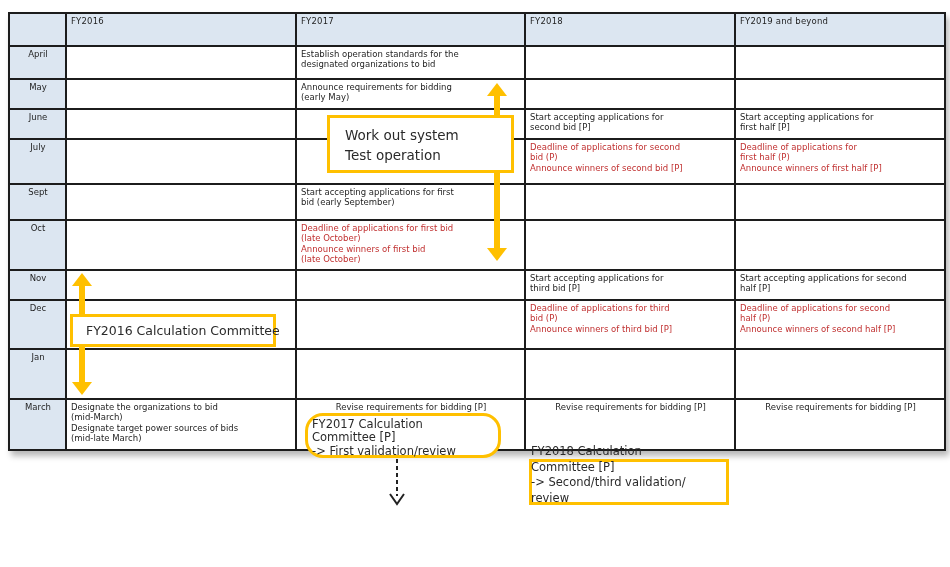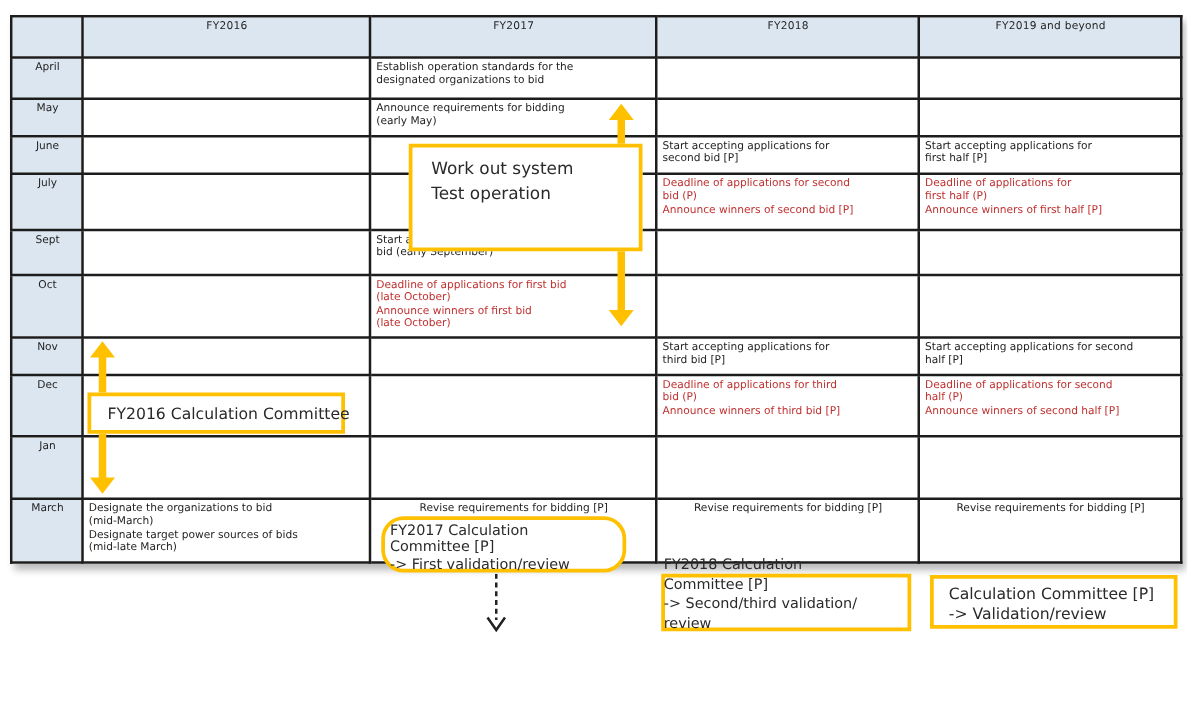--- a/index.html
+++ b/index.html
@@ -24,21 +24,21 @@
   table.schedule td{
     border:2px solid var(--grid-black);
     vertical-align:top;
     padding:2px 3px 2px 4px;
     font-size:8.5px;line-height:1.22;
     white-space:pre-line;
     overflow:hidden;
   }
   td.hdr{
     background:var(--header-fill);
-    text-align:center;vertical-align:middle;
+    text-align:left;vertical-align:middle;
     font-size:14px;letter-spacing:.2px;
     white-space:nowrap;
   }
   td.mon{
     background:var(--header-fill);
     text-align:center;vertical-align:middle;
     font-size:15px;white-space:nowrap;padding:0;
   }
   td.red{color:var(--deadline-red);}
   td.center{text-align:center;vertical-align:middle;}
@@ -47,21 +47,21 @@
   .arrow{position:absolute;}
   .shaft{position:absolute;background:var(--accent-yellow);}
   .tri{position:absolute;width:0;height:0;}
   .tri.up{border-left:10px solid transparent;border-right:10px solid transparent;border-bottom:13px solid var(--accent-yellow);}
   .tri.down{border-left:10px solid transparent;border-right:10px solid transparent;border-top:13px solid var(--accent-yellow);}
   .callout{
     position:absolute;background:#fff;border:3px solid var(--accent-yellow);
     white-space:pre-line;color:#2a2a2a;
   }
   .callout.work{
-    left:327px;top:115px;width:187px;height:86px;
+    left:327px;top:115px;width:187px;height:58px;
     font-size:13.5px;line-height:1.5;padding:7px 4px 0 15px;
   }
   .callout.c2016{
     left:70px;top:314px;width:206px;height:33px;
     font-size:12.5px;line-height:27px;white-space:nowrap;padding-left:13px;
   }
   .callout.c2017{
     left:305px;top:413px;width:196px;height:45px;
     font-size:11.5px;line-height:1.16;padding:2px 0 0 4px;border-radius:18px;
   }
@@ -220,17 +220,15 @@
       <line x1="10" y1="0" x2="10" y2="37" stroke="#222" stroke-width="2" stroke-dasharray="4,3"></line>
       <polyline points="3,35 10,45 17,35" fill="none" stroke="#222" stroke-width="2"></polyline>
     </svg>
 
     <div class="callout cbox2018"></div>
     <div class="txt2018">FY2018 Calculation
 Committee [P]
 -&gt; Second/third validation/
 review</div>
 
-    <div class="callout c2019">Calculation Committee [P]
--&gt; Validation/review</div>
 
   </div>
 </div>
 
 </body></html>

